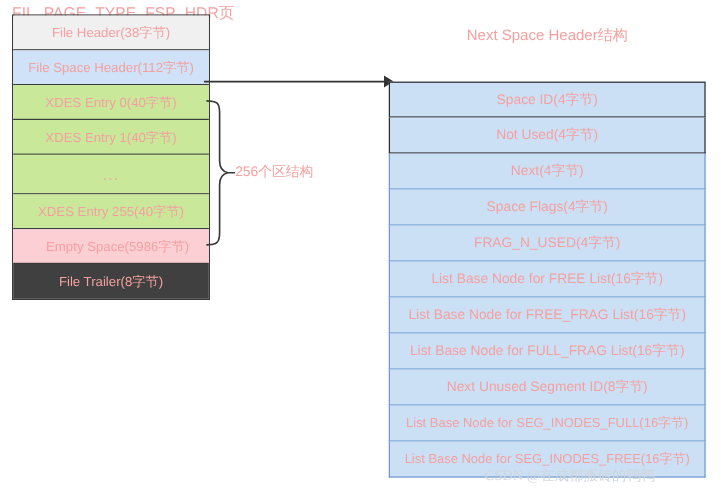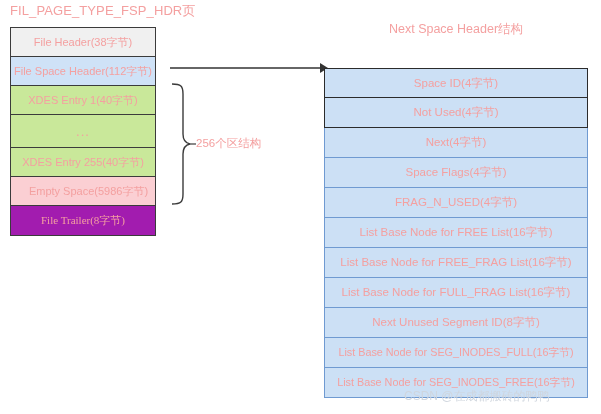--- a/index.html
+++ b/index.html
@@ -29,40 +29,40 @@
     top: 2px;
     font-size: 13px;
     letter-spacing: 0.1px;
     text-align: center;
   }
 
   
   #left-stack {
     position: absolute;
     left: 10px;
-    top: 27px;
-    width: 146px;
+    top: 12px;
+    width: 165px;
     border: 1.6px solid #3b3b3b;
     box-sizing: border-box;
   }
   .lrow {
     box-sizing: border-box;
     border-bottom: 1.6px solid #3b3b3b;
     display: flex;
     align-items: center;
     justify-content: center;
     font-size: 11px;
     height: 29px;
   }
   .lrow:last-child { border-bottom: none; }
   .lrow.gray   { background: #f0f0f0; }
   .lrow.blue   { background: #cfe2f7; }
   .lrow.green  { background: #c9e89a; }
   .lrow.pink   { background: #fbcfd3; padding-left: 11px; }
-  .lrow.yellow { background: #a21caf; font-family: Liberation Serif, serif; }
+  .lrow.yellow { background: #404040; }
   .lrow.tall   { height: 33px; }
   .lrow.dots   { font-size: 13px; letter-spacing: 1px; }
 
   
   #brace-wrap {
     position: absolute;
     left: 170px;
     top: 82px;
     width: 26px;
     height: 124px;
@@ -128,33 +128,37 @@
   
   #watermark {
     position: absolute;
     left: 404px;
     top: 388px;
     font-size: 12px;
     color: #cfd5dd;
     opacity: 0.95;
     white-space: nowrap;
     pointer-events: none;
+    font-family: Liberation Serif, serif;
   }
 </style>
 </head>
 <body>
 
 <div class="txt" id="left-title">FIL_PAGE_TYPE_FSP_HDR页</div>
 
 <div id="left-stack">
   <div class="lrow gray">
       <span class="txt">File Header(38字节)</span>
     </div>
   <div class="lrow blue">
       <span class="txt">File  Space Header(112字节)</span>
+    </div>
+  <div class="lrow green">
+      <span class="txt">XDES Entry 0(40字节)</span>
     </div>
   <div class="lrow green">
       <span class="txt">XDES Entry 1(40字节)</span>
     </div>
   <div class="lrow green tall dots">
       <span class="txt">...</span>
     </div>
   <div class="lrow green">
       <span class="txt">XDES Entry 255(40字节)</span>
     </div>

